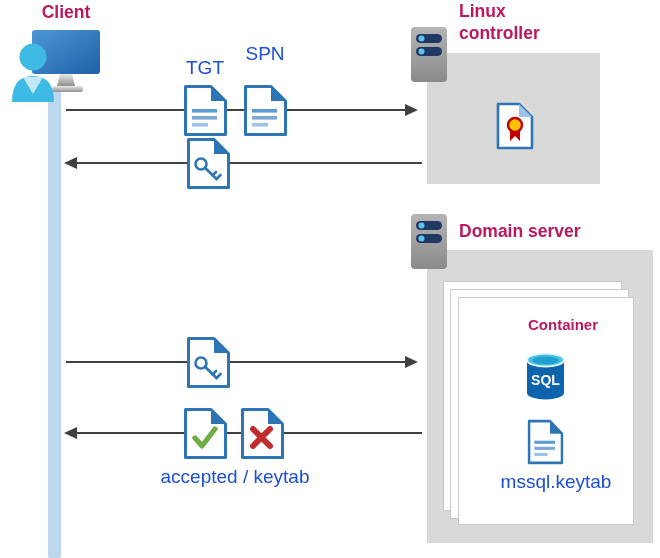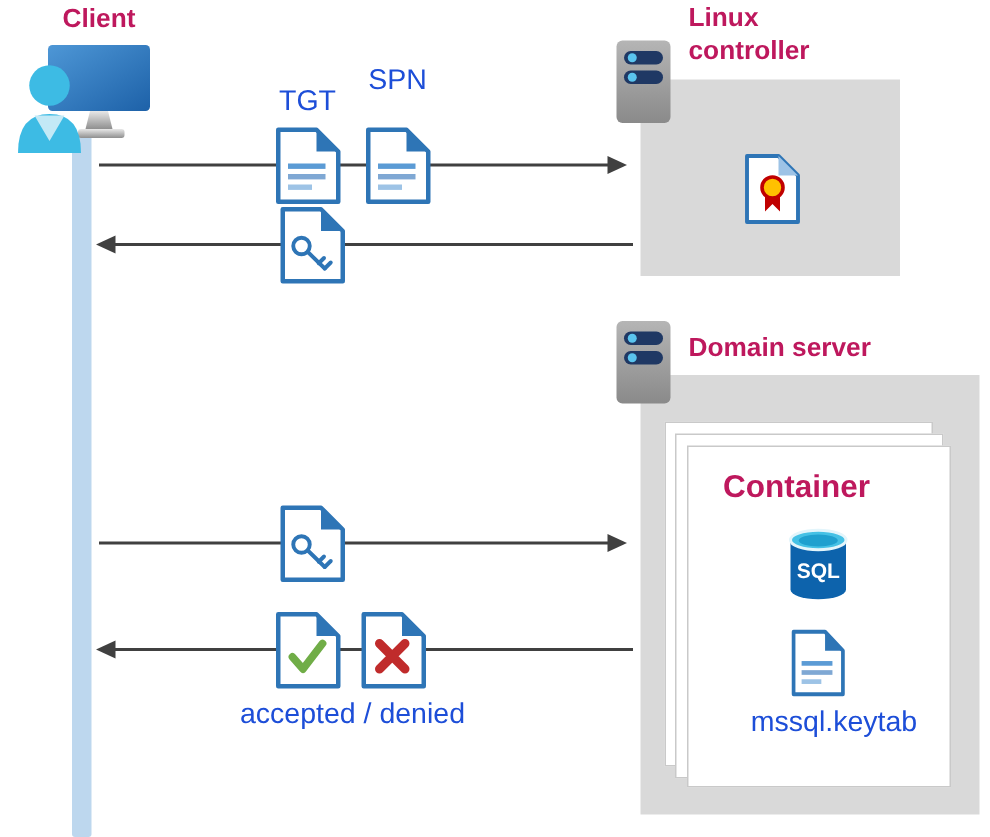--- a/index.html
+++ b/index.html
@@ -113,21 +113,21 @@
     <circle cx="11.5" cy="12.5" r="3" fill="#5AC4EE"></circle>
     <rect x="6" y="21" width="26" height="9" rx="4.5" fill="#1F3864"></rect>
     <circle cx="11.5" cy="25.5" r="3" fill="#5AC4EE"></circle>
   </svg>
   <div class="abs h-label" style="left:459px;top:221px;width:170px;">Domain server</div>
 
   <div class="abs paper" style="left:443px;top:281px;width:177px;height:228px;"></div>
   <div class="abs paper" style="left:450px;top:289px;width:177px;height:228px;z-index:2;"></div>
   <div class="abs paper" style="left:458px;top:297px;width:174px;height:226px;z-index:3;"></div>
 
-  <div class="abs h-label center" style="left:444px;top:314px;width:174px;font-size:21px;z-index:4;">Container</div>
+  <div class="abs h-label center" style="left:476px;top:314px;width:174px;font-size:15px;z-index:4;">Container</div>
 
   <svg class="abs" style="left:525px;top:352px;z-index:4;" width="41" height="49" viewBox="0 0 41 49">
     <path d="M2,8 L2,41 A18.5,6.5 0 0 0 39,41 L39,8 Z" fill="#0D63AC"></path>
     <ellipse cx="20.5" cy="8" rx="18.5" ry="6.5" fill="#45C1E5" stroke="#E3F5FB" stroke-width="2"></ellipse>
     <ellipse cx="20.5" cy="8.4" rx="13" ry="4" fill="#1FA0CF"></ellipse>
     <text x="20.5" y="33" text-anchor="middle" font-family="Liberation Sans, sans-serif" font-size="14" font-weight="700" fill="#ffffff">SQL</text>
   </svg>
 
   <svg class="abs" style="left:527px;top:419px;z-index:4;" width="37" height="46" viewBox="0 0 45 53" preserveAspectRatio="none">
     <path d="M2.5,2.5 H28 L42.5,17 V50.5 H2.5 Z" fill="#fff" stroke="#2E75B6" stroke-width="3" stroke-linejoin="round"></path>
@@ -158,15 +158,15 @@
     <path d="M28,2.5 L42.5,17 L28,17 Z" fill="#2E75B6"></path>
     <path d="M12,31 L19,39 L32,22" fill="none" stroke="#70AD47" stroke-width="5.2" stroke-linecap="round" stroke-linejoin="round"></path>
   </svg>
 
   <svg class="abs icon" style="left:240px;top:407px;" width="45" height="53" viewBox="0 0 45 53">
     <path d="M2.5,2.5 H28 L42.5,17 V50.5 H2.5 Z" fill="#fff" stroke="#2E75B6" stroke-width="3" stroke-linejoin="round"></path>
     <path d="M28,2.5 L42.5,17 L28,17 Z" fill="#2E75B6"></path>
     <path d="M13,22 L30,39 M30,22 L13,39" fill="none" stroke="#C02B2B" stroke-width="6" stroke-linecap="round"></path>
   </svg>
 
-  <div class="abs g-label center" style="left:145px;top:466px;width:180px;">accepted / denied</div>
+  <div class="abs g-label center" style="left:145px;top:466px;width:180px;">accepted / keytab</div>
 
 </div>
 
 </body></html>

